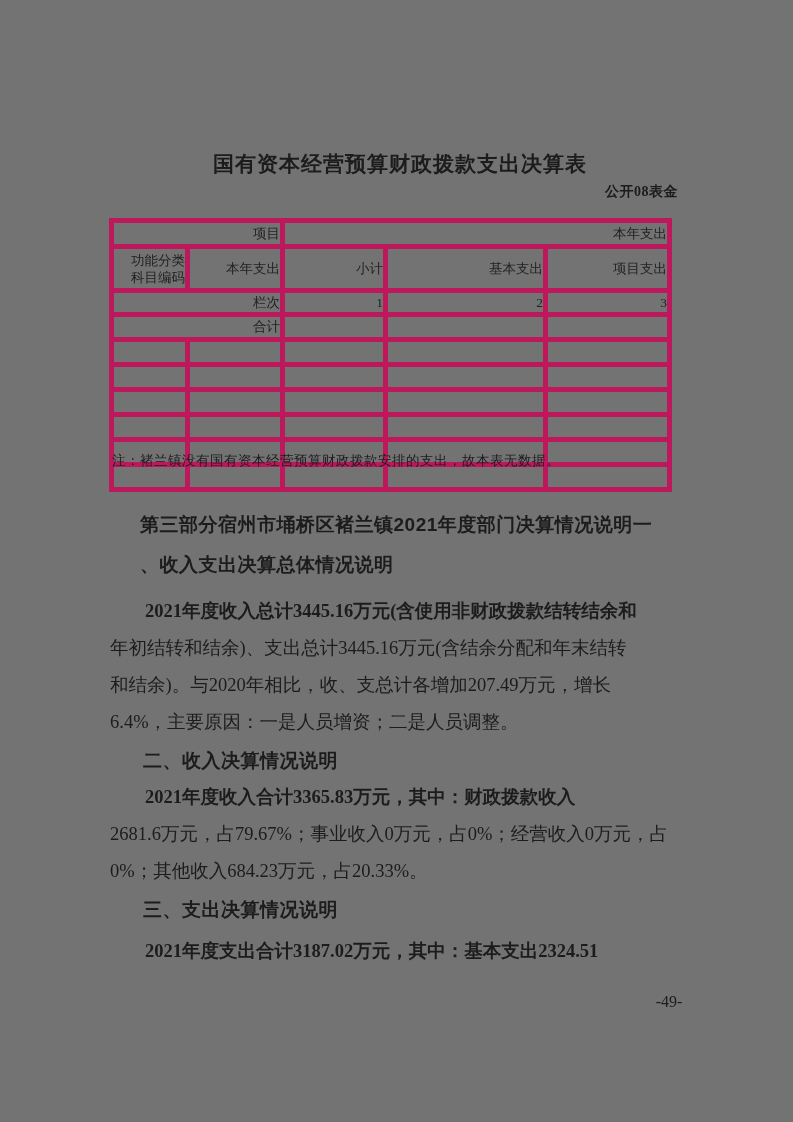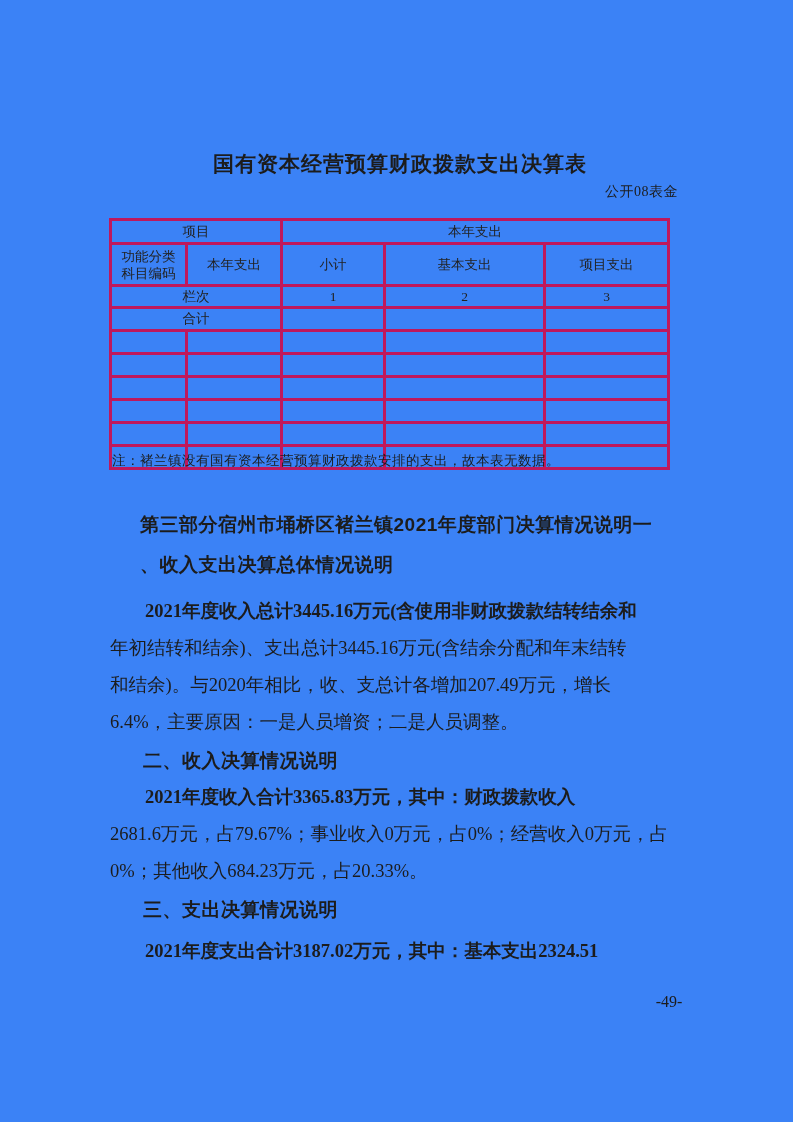--- a/index.html
+++ b/index.html
@@ -1,20 +1,20 @@
 <!DOCTYPE html>
 <html><head>
 <meta charset="utf-8">
 <style>
   html, body { margin: 0; padding: 0; background: #ffffff; }
   .page {
     position: relative;
     width: 793px;
     height: 1122px;
-    background: #3b82f6;
+    background: #737373;
     color: #1c1c1c;
     font-family: "Liberation Serif", "DejaVu Serif", serif;
     overflow: hidden;
   }
 
   
   .doc-title {
     position: absolute;
     top: 151px; left: 100px; width: 600px;
     text-align: center;
@@ -24,20 +24,21 @@
     line-height: 26px;
     letter-spacing: 1px;
   }
   .meta-code {
     position: absolute;
     top: 184px; left: 109px; width: 569px;
     text-align: right;
     font-size: 14px;
     line-height: 15px;
     letter-spacing: 0.5px;
+    font-weight: bold;
   }
   .meta-row {
     position: absolute;
     top: 199px; left: 112px; width: 566px;
     display: flex;
     justify-content: space-between;
     font-size: 14px;
     line-height: 16px;
     letter-spacing: 0.5px;
   }
@@ -46,22 +47,22 @@
   table.fin-table {
     position: absolute;
     top: 218px; left: 109px;
     width: 558px;
     border-collapse: collapse;
     table-layout: fixed;
     font-size: 13.5px;
     color: #222;
   }
   table.fin-table td {
-    border: 3px solid #be185d;
-    text-align: center;
+    border: 5px solid #be185d;
+    text-align: right;
     vertical-align: middle;
     padding: 0;
   }
   table.fin-table { border: 1.5px solid #3a3a3a; }
   col.c1 { width: 76px; }
   col.c2 { width: 95px; }
   col.c3 { width: 103px; }
   col.c4 { width: 160px; }
   col.c5 { width: 124px; }
   tr.r1 td { height: 21px; }

